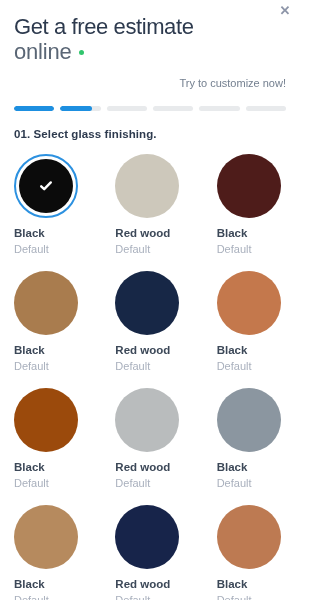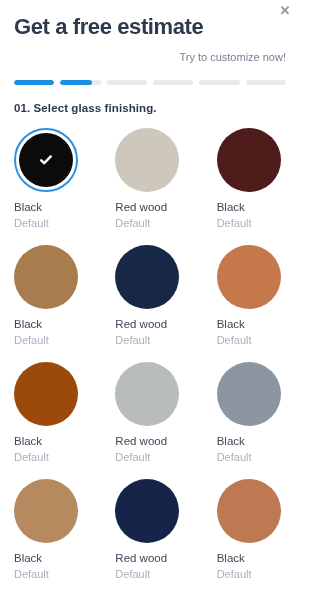--- a/index.html
+++ b/index.html
@@ -39,21 +39,21 @@
     cursor: pointer;
     user-select: none;
   }
 
   
   .header {
     padding: 14px 14px 0 14px;
   }
   .title-line1 {
     font-size: 22px;
-    font-weight: 700;
+    font-weight: 400;
     color: #2d3a4e;
     letter-spacing: -0.4px;
     line-height: 25px;
     margin: 0;
   }
   .title-line2 {
     font-size: 22px;
     font-weight: 400;
     color: #5a6675;
     letter-spacing: -0.2px;
@@ -154,21 +154,21 @@
     left: 0; top: 0;
     width: 64px; height: 64px;
     display: flex;
     align-items: center;
     justify-content: center;
   }
   .check svg { display: block; }
 
   .sw-name {
     font-size: 11.5px;
-    font-weight: 400;
+    font-weight: 700;
     color: #3c4858;
     margin-top: 9px;
     line-height: 13px;
     white-space: nowrap;
   }
   .sw-sub {
     font-size: 11px;
     font-weight: 400;
     color: #a9b0bd;
     margin-top: 3px;
@@ -178,20 +178,24 @@
 </style>
 </head>
 <body>
 
 <div class="panel">
 
   <div class="close-btn">✕</div>
 
   <div class="header">
     <div class="title-line1">Get a free estimate</div>
+    <div class="title-line2">
+      <span>online</span>
+      <span class="green-dot"></span>
+    </div>
     <div class="subtitle">Try to customize now!</div>
   </div>
 
   <div class="progress" id="progress-bar">
       <div class="progress-seg" style="background: rgb(232, 234, 236);">
         <div class="fill" style="width: 100%; background: rgb(29, 143, 224);"></div>
       </div>
       <div class="progress-seg" style="background: rgb(232, 234, 236);">
         <div class="fill" style="width: 78%; background: rgb(29, 143, 224);"></div>
       </div>

